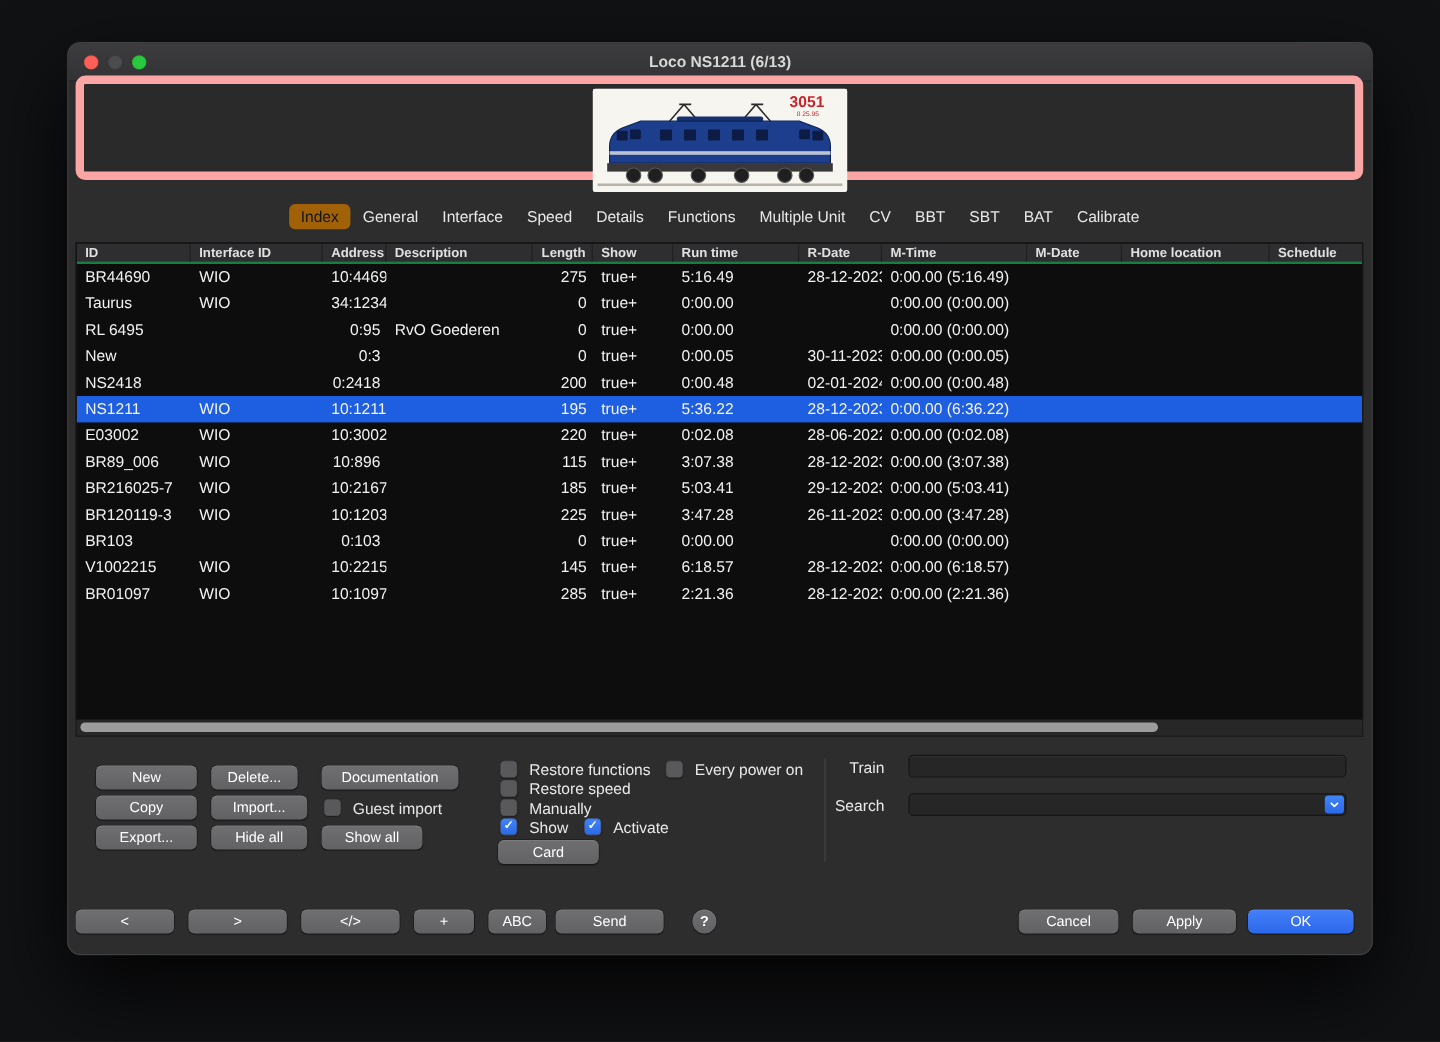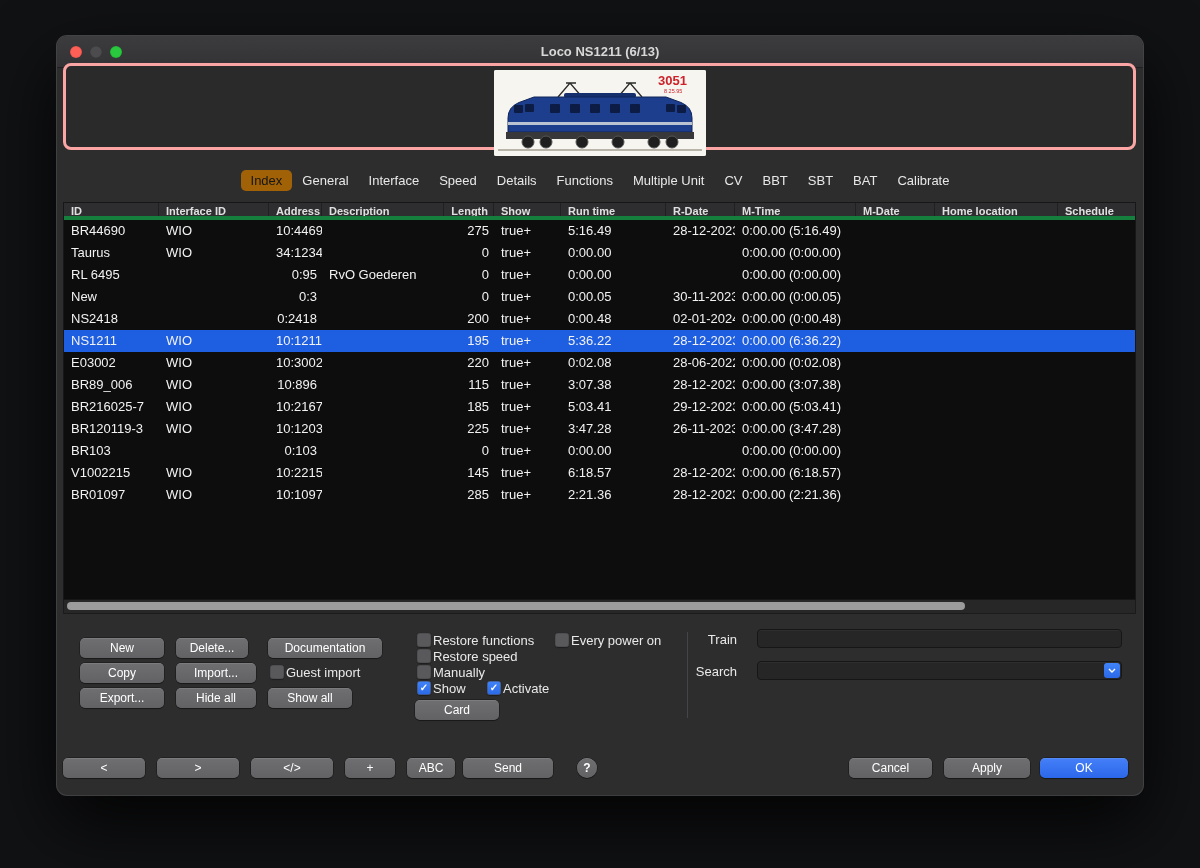--- a/index.html
+++ b/index.html
@@ -11,51 +11,51 @@
   .titlebar{position:absolute;left:0;top:0;width:100%;height:32px;background:linear-gradient(#3c3c3e,#333335);
     border-radius:10px 10px 0 0;border-bottom:1px solid #1f1f20}
   .title{line-height:31px;text-align:center;font-size:13px;font-weight:700;color:#d8d8d8}
   .lights{position:absolute;left:13px;top:10px;display:flex;gap:8px}
   .light{width:12px;height:12px;border-radius:50%;box-shadow:inset 0 0 1px rgba(0,0,0,.4)}
   .light.close{background:#fe5f57}
   .light.min{background:#4c4c4f}
   .light.zoom{background:#29c83f}
 
   .imgpanel{position:absolute;left:6px;top:27px;width:1073px;height:87px;background:#2a2a2b;
-    border:3px solid #fca5a5;border-radius:8px}
+    border:7px solid #fca5a5;border-radius:8px}
   .locowrap{position:absolute;left:50%;top:4px;transform:translateX(-50%);width:212px;height:86px;
     background:#f7f5f0;border-radius:2px;overflow:hidden}
 
   .tabbar{position:absolute;left:0;top:133px;width:100%;height:23px;display:flex;justify-content:center;align-items:center}
   .tab{font-size:13px;color:#e8e8e8;padding:3px 10px;border-radius:5px;white-space:nowrap}
   .tab.active{background:#a16207;color:#151515}
 
   .table{position:absolute;left:6px;top:166px;width:1073px;height:398px;background:#0d0d0d;border:1px solid #171717;overflow:hidden}
-  .thead{display:flex;height:17px;background:#2e2e30;border-bottom:4px solid #15803d}
+  .thead{display:flex;height:17px;background:#2e2e30;border-bottom:2px solid #15803d}
   .hcell{font-size:11px;font-weight:700;color:#e0e0e0;line-height:16px;padding:0 5px 0 7px;
     border-right:1px solid #202022;white-space:nowrap;overflow:hidden;flex-shrink:0}
   .trow{display:flex;height:22px;color:#f2f2f2;font-size:13px}
   .trow.selected{background:#1e5fe2}
   .tcell{padding:0 5px 0 7px;white-space:nowrap;overflow:hidden;line-height:22px;flex-shrink:0}
   .col-id{width:95px}.col-interface_id{width:110px}.col-address{width:53px;text-align:right}
   .col-description{width:122px}.col-length{width:50px;text-align:right}.col-show{width:67px}
   .col-run_time{width:105px}.col-r_date{width:69px}.col-m_time{width:121px}.col-m_date{width:79px}
   .col-home_location{width:123px}.col-schedule{width:79px;flex:1 0 auto}
 
   .hscroll{position:absolute;left:6px;top:564px;width:1073px;height:14px;background:#272728;
     border:1px solid #1b1b1c;border-top:none}
   .hthumb{position:absolute;left:3px;top:2px;width:898px;height:8px;background:#9c9c9c;border-radius:4px}
 
   .btn{position:absolute;height:20px;border:none;border-radius:5px;background:linear-gradient(#6f6f72,#626265);
     box-shadow:0 0 0 .5px rgba(0,0,0,.5),inset 0 .5px 0 rgba(255,255,255,.18),0 1px 1px rgba(0,0,0,.25);
     color:#fff;font-family:inherit;font-size:12px;display:flex;align-items:center;justify-content:center;padding:0;cursor:default}
   .btn.primary{background:linear-gradient(#4580f8,#2b67ea)}
   .btn.help{border-radius:50%;font-weight:700}
 
-  .check{position:absolute;display:flex;gap:2px;height:16px}
+  .check{position:absolute;display:flex;align-items:center;gap:10px;height:16px}
   .cb{width:14px;height:14px;border-radius:3.5px;background:#59595c;flex-shrink:0;
     box-shadow:inset 0 0 0 .5px #47474a,0 .5px 1px rgba(0,0,0,.35);text-align:center}
   .cb.checked{background:linear-gradient(#4184f8,#2a69e8)}
   .cb.checked::after{content:"✓";color:#fff;font-size:10px;font-weight:700;line-height:14px;display:block}
   .cblabel{font-size:13px;color:#e9e9e9;white-space:nowrap}
 
   .vdivider{position:absolute;left:630px;top:596px;width:1px;height:86px;background:#454547}
 
   .flabel{position:absolute;width:60px;text-align:right;font-size:13px;color:#e9e9e9}
   .field{position:absolute;height:19px;background:#262627;border:1px solid #161617;border-radius:4px;

